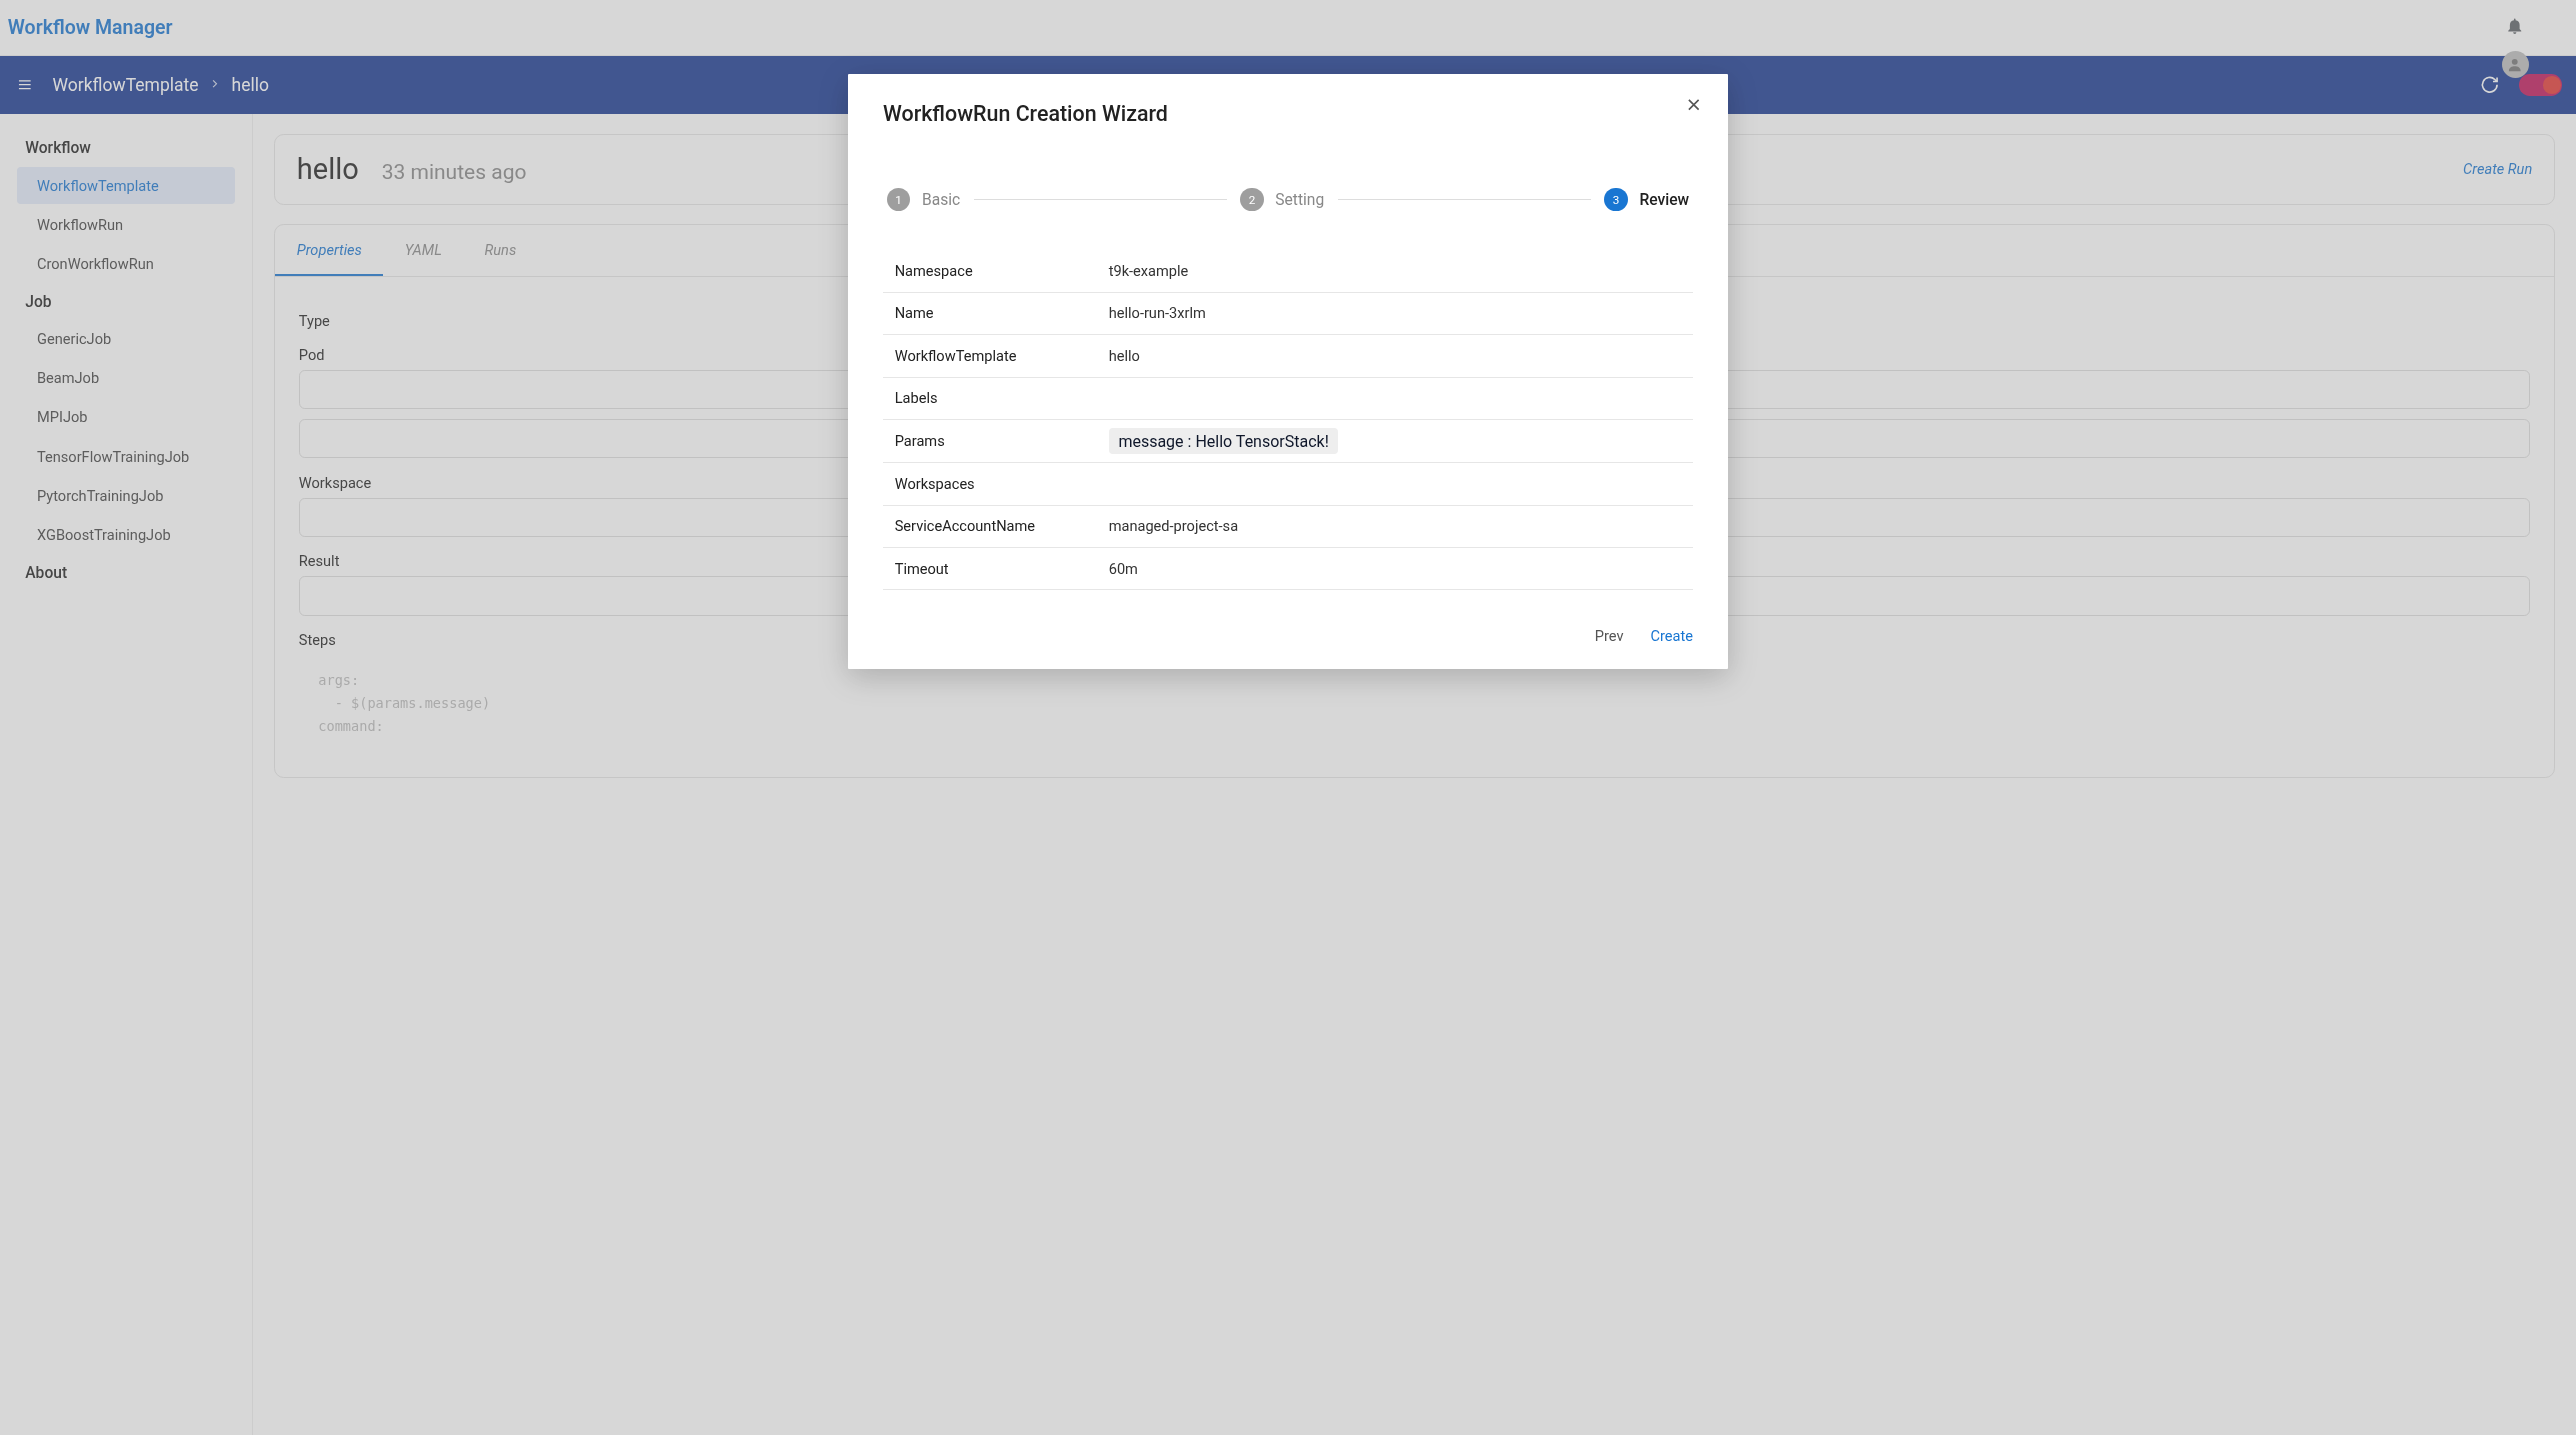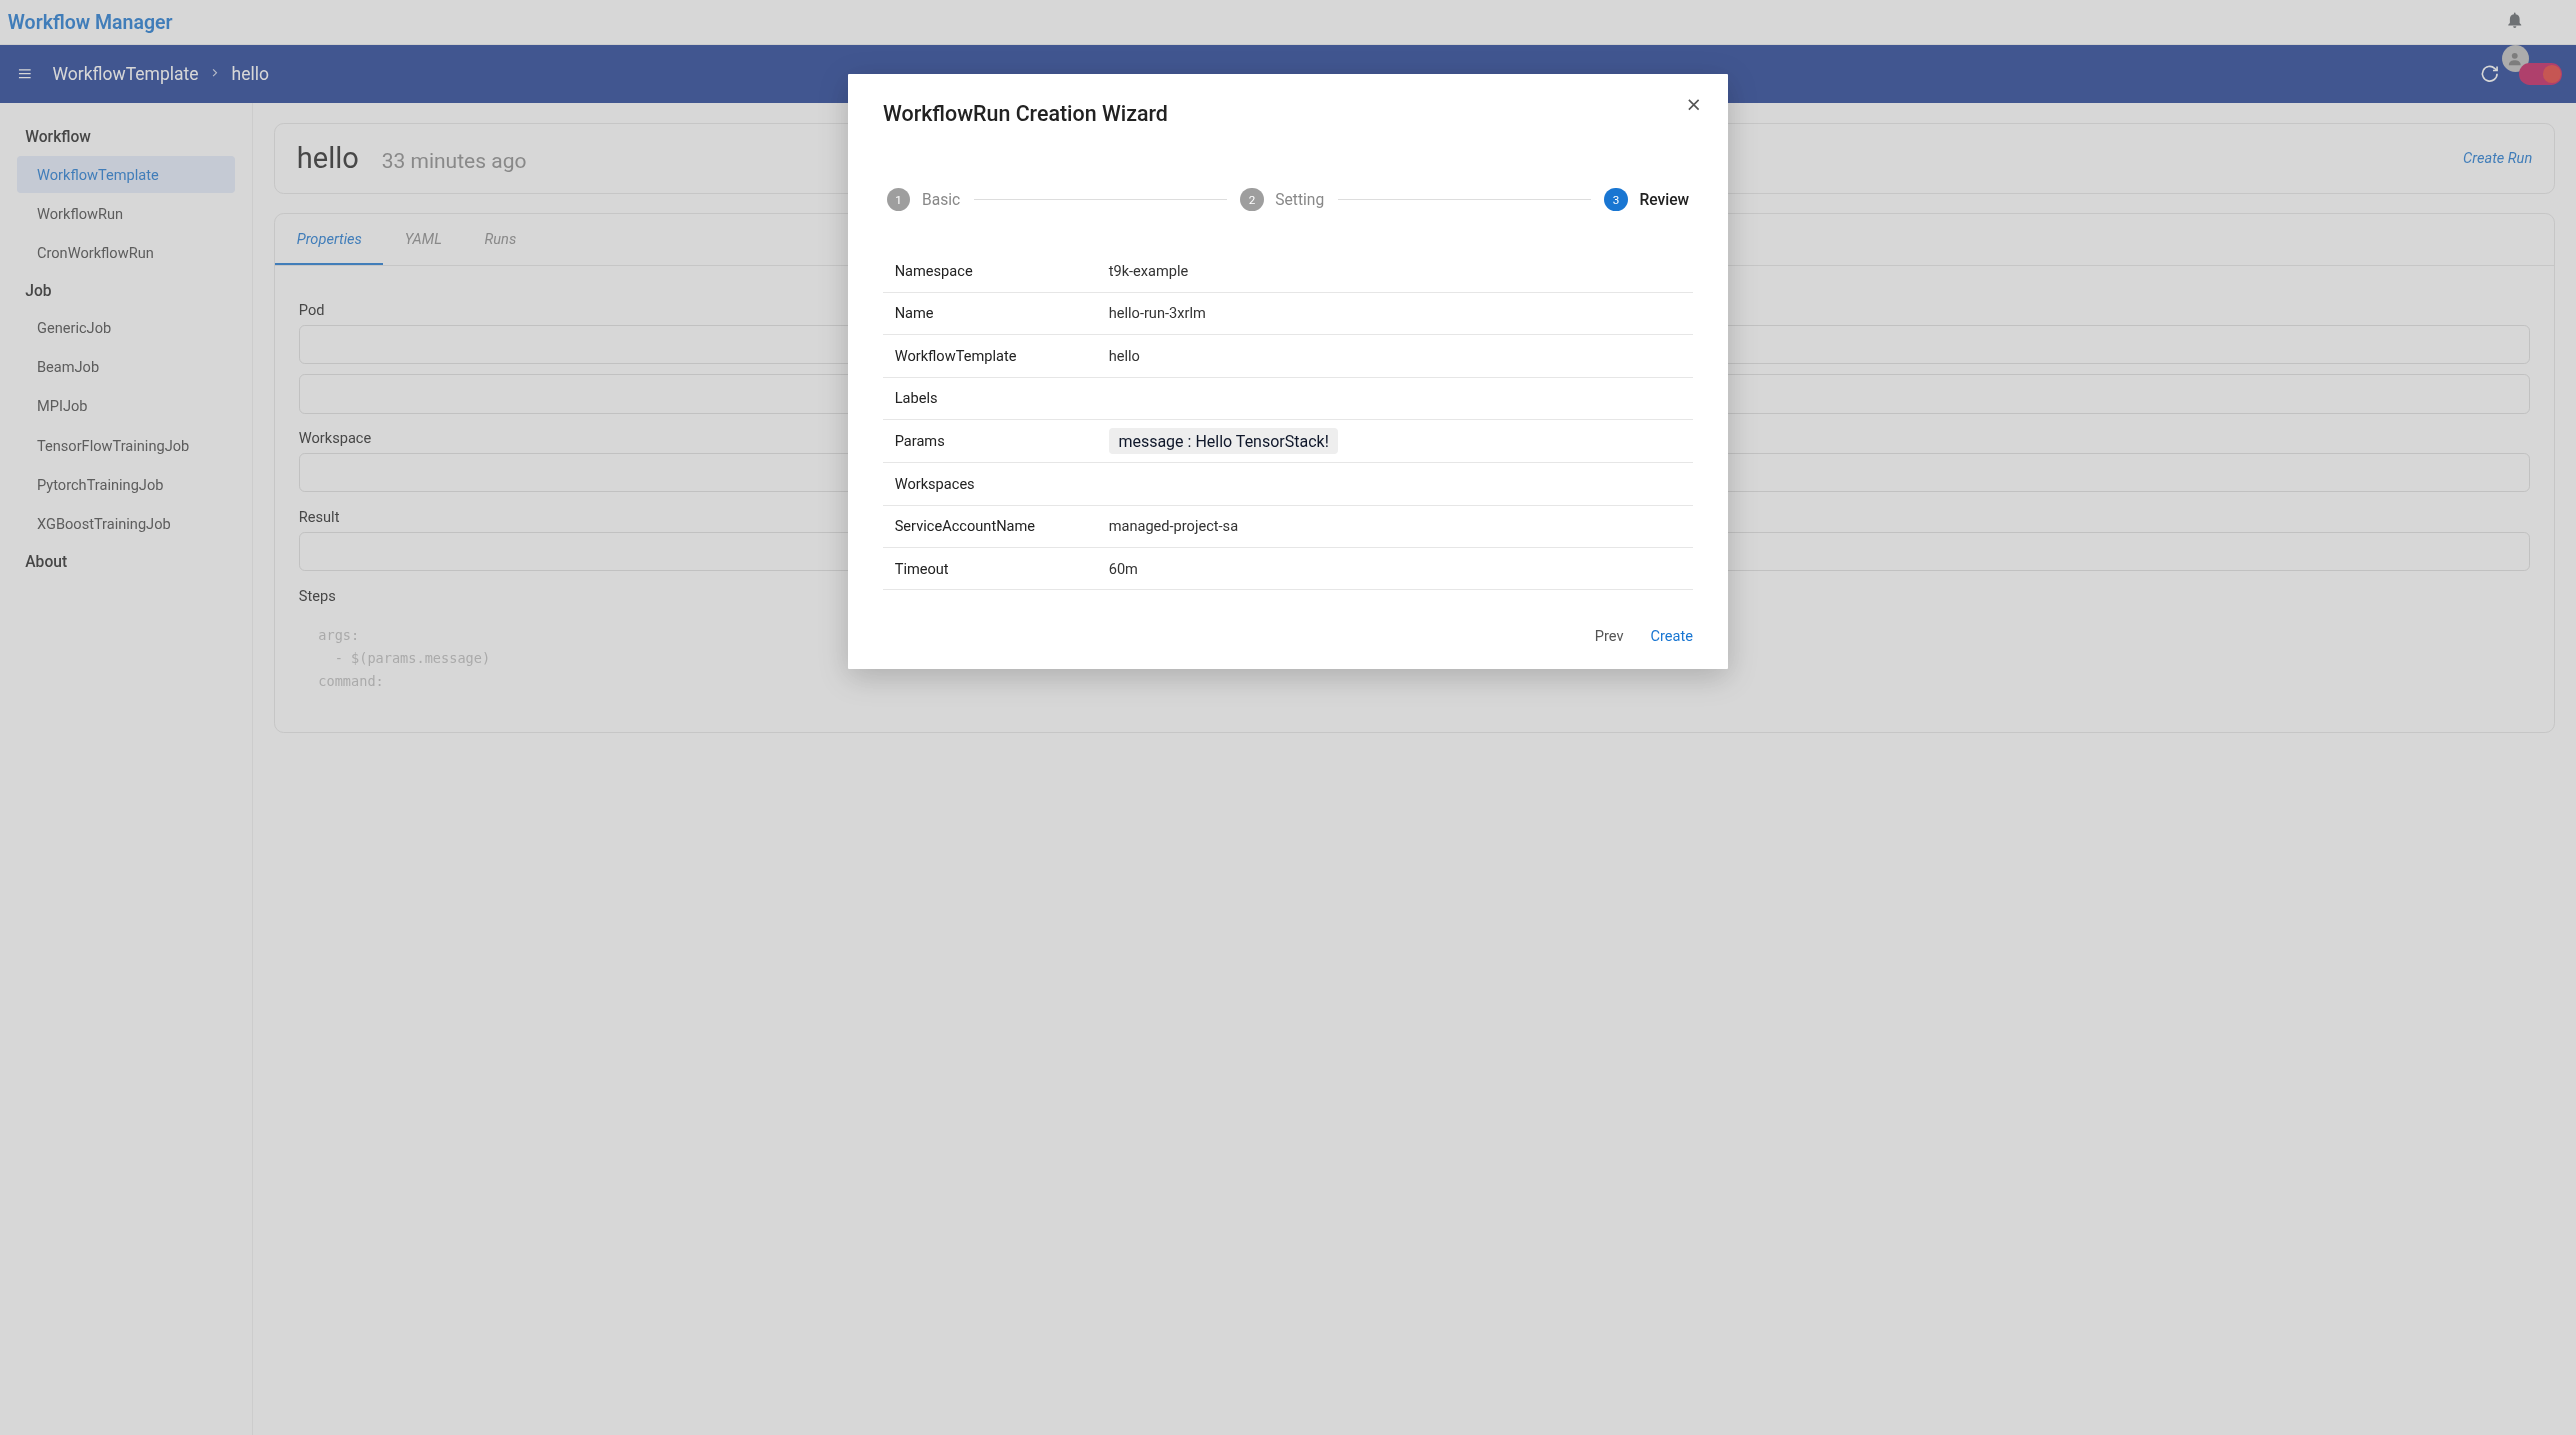--- a/index.html
+++ b/index.html
@@ -1,18 +1,18 @@
 <!DOCTYPE html>
 <html><head>
   <meta charset="utf-8">
   <style>
     * { margin: 0; padding: 0; box-sizing: border-box; }
     body { font-family: -apple-system, BlinkMacSystemFont, "Segoe UI", Roboto, sans-serif; font-size: 13.6px; color: #333; background: #fff; overflow: hidden; }
     
-    .app-header { height: 45px; display: flex; align-items: center; justify-content: space-between; padding: 0 9.7px 0 7.8px; border-bottom: 1px solid #eee; }
+    .app-header { height: 56px; display: flex; align-items: center; justify-content: space-between; padding: 0 9.7px 0 7.8px; border-bottom: 1px solid #eee; }
     .app-title { font-size: 19.5px; font-weight: 600; color: #1976d2; }
     .header-right { display: flex; align-items: center; gap: 13.6px; flex-direction: column; }
     .lang-select { display: flex; align-items: center; gap: 5.8px; font-size: 13.6px; color: #555; cursor: pointer; }
     .icon-btn { width: 23.4px; height: 23.4px; display: inline-flex; align-items: center; justify-content: center; color: #5f6368; cursor: pointer; }
     .avatar { width: 27px; height: 27px; border-radius: 50%; background: #bdbdbd; display: flex; align-items: center; justify-content: center; }
     
     .toolbar { height: 58px; background: #1a3a93; display: flex; align-items: center; padding: 0 13.6px; color: #fff; justify-content: space-between; }
     .toolbar-left { display: flex; align-items: center; gap: 15.6px; }
     .hamburger { cursor: pointer; padding: 3.9px; }
     .breadcrumb { display: flex; align-items: center; gap: 9.7px; font-size: 17.5px; }
@@ -156,20 +156,21 @@
       <span class="create-run">Create Run</span>
     </div>
 
     <div class="card tab-card">
       <div class="tabs">
         <div class="tab active">Properties</div>
         <div class="tab">YAML</div>
         <div class="tab">Runs</div>
       </div>
       <div class="tab-body">
+        <span class="field-lbl">Type</span>
         <span class="field-lbl">Pod</span>
         <div class="field-box">&nbsp;</div>
         <div class="field-box">&nbsp;</div>
         <span class="field-lbl">Workspace</span>
         <div class="field-box">&nbsp;</div>
         <span class="field-lbl">Result</span>
         <div class="field-box">&nbsp;</div>
         <span class="field-lbl">Steps</span>
         <div class="code-block">args:
   - $(params.message)

